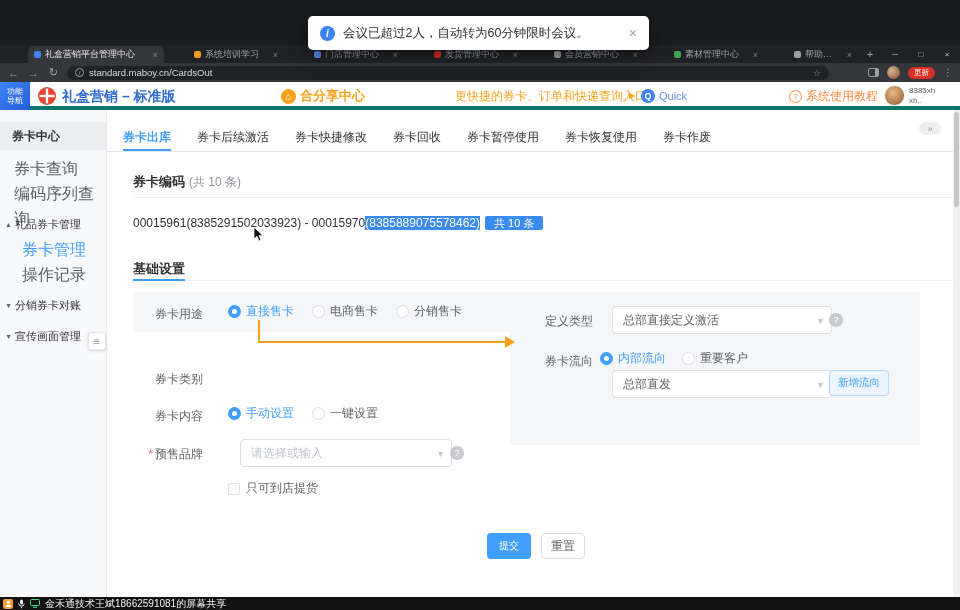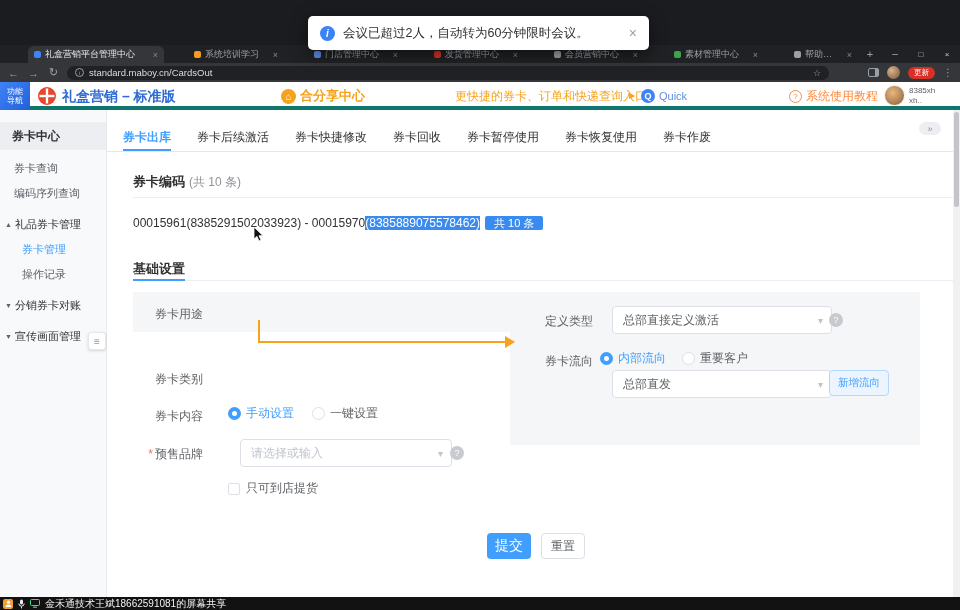--- a/index.html
+++ b/index.html
@@ -69,21 +69,21 @@
   .hdravatar { position:absolute; left:884px; top:3px; width:21px; height:21px; border-radius:50%;
                background:radial-gradient(circle at 40% 35%,#e8b87f,#8a5a35); border:1px solid #eee; }
   .hdruser { position:absolute; left:909px; top:4px; font-size:8px; color:#606266; line-height:10px; }
 
   
   .page { position:absolute; top:110px; left:0; width:100%; height:487px; background:#fff; }
   .sidebar { position:absolute; left:0; top:0; width:107px; height:100%; background:#f8f9fb;
              border-right:1px solid #e8eaee; padding-top:12px; }
   .side-title { height:28px; line-height:28px; background:#eceef2; font-size:12px; font-weight:bold;
                 color:#303133; padding-left:12px; margin-bottom:6px; }
-  .side-item { height:25px; line-height:25px; font-size:11px; color:#5c6066; padding-left:14px; cursor:pointer; }
+  .side-item { height:25px; line-height:25px; font-size:16px; color:#5c6066; padding-left:14px; cursor:pointer; }
   .side-item.child { padding-left:22px; }
   .side-item.active { color:#409eff; }
   .side-group { height:25px; font-size:11px; color:#303133; padding-left:5px; display:flex; align-items:center;
                 gap:3px; margin-top:6px; cursor:pointer; }
   .tri { font-size:7px; color:#606266; }
   .side-collapse { position:absolute; left:88px; top:222px; width:18px; height:18px; background:#fff;
                    border:1px solid #e4e7ed; border-radius:3px; box-shadow:0 1px 3px rgba(0,0,0,.15);
                    display:flex; align-items:center; justify-content:center; font-size:10px; color:#909399; }
 
   .content { position:absolute; left:107px; top:0; right:7px; height:100%; background:#fff; }
@@ -122,21 +122,21 @@
             display:flex; align-items:center; padding:0 24px 0 10px; font-size:12px; color:#606266; cursor:pointer;margin-left:12px; }
   .select .ph { color:#c0c4cc; }
   .sel-arrow { position:absolute; right:8px; color:#c0c4cc; font-size:10px; }
   .helpc { position:absolute; width:14px; height:14px; border-radius:50%; background:#c8cad0; color:#fff;
            font-size:9px; display:flex; align-items:center; justify-content:center; }
   .addbtn { position:absolute; left:722px; top:260px; height:26px; background:#ecf5ff; border:1px solid #b3d8ff;
             border-radius:4px; color:#409eff; font-size:10.5px; display:flex; align-items:center; padding:0 8px; cursor:pointer; }
   .annotarrow { position:absolute; left:110px; top:206px; z-index:10; pointer-events:none; }
 
   .submitbtn { position:absolute; left:380px; top:423px; width:44px; height:26px; background:#409eff; color:#fff;
-               border:none; border-radius:4px; font-size:14px; display:flex; align-items:center; justify-content:center; cursor:pointer; }
+               border:none; border-radius:4px; font-size:10px; display:flex; align-items:center; justify-content:center; cursor:pointer; }
   .resetbtn { position:absolute; left:434px; top:423px; width:44px; height:26px; background:#fff; color:#606266;
               border:1px solid #dcdfe6; border-radius:4px; font-size:12px; display:flex; align-items:center; justify-content:center; cursor:pointer; }
 
   .pgscroll { position:absolute; right:0; top:0; width:7px; height:100%; background:#f1f1f1; }
   .pgthumb { position:absolute; right:1px; top:2px; width:5px; height:95px; background:#c3c5c9; border-radius:3px; }
 
   
   .sharebar { position:absolute; left:0; top:597px; width:100%; height:13px; background:#121212;
               display:flex; align-items:center; gap:5px; padding-left:3px; }
   .sb-avatar { width:10px; height:10px; border-radius:2px; background:#f0a030; display:flex; align-items:center;
@@ -294,20 +294,34 @@
       </svg>
 
       <div class="sec2">基础设置</div>
       <div class="bluebar"></div>
       <div class="hr2"></div>
 
       <div class="panelA"></div>
       <div class="panelB"></div>
 
       <span class="flabel" style="left:26px;top:196px;width:70px">券卡用途</span>
+      <div class="optgroup" style="left:121px;top:193px;gap:18px">
+        <label class="radio checked">
+          <span class="rdot"></span>
+          <span class="olbl">直接售卡</span>
+        </label>
+        <label class="radio">
+          <span class="rdot"></span>
+          <span class="olbl">电商售卡</span>
+        </label>
+        <label class="radio">
+          <span class="rdot"></span>
+          <span class="olbl">分销售卡</span>
+        </label>
+      </div>
 
       <svg class="annotarrow" width="310" height="40">
         <path d="M42,4 L42,26 L288,26" stroke="#f7a21b" stroke-width="2" fill="none"></path>
         <path d="M288,20 L298,26 L288,32 Z" fill="#f7a21b"></path>
       </svg>
 
       <span class="flabel" style="left:26px;top:261px;width:70px">券卡类别</span>
 
       <span class="flabel" style="left:26px;top:298px;width:70px">券卡内容</span>
       <div class="optgroup" style="left:121px;top:295px;gap:18px">

